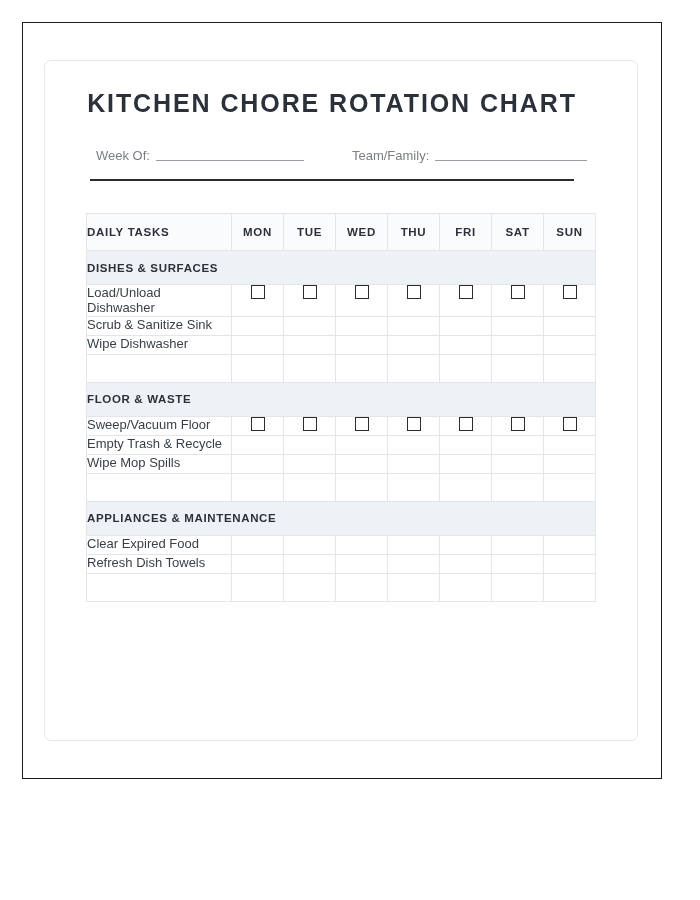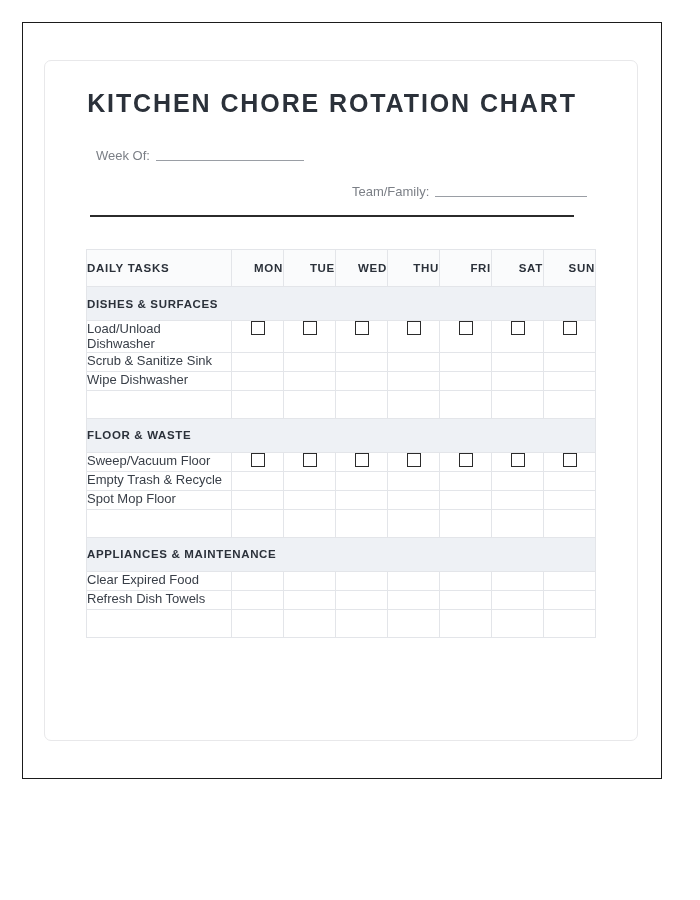--- a/index.html
+++ b/index.html
@@ -53,21 +53,21 @@
   
   #meta-row {
     display: flex;
     margin-top: 30px;
     padding: 0 4px;
     font-size: 13px;
     color: #7b7f86;
   }
   .meta-field { display: flex; white-space: nowrap; }
   .meta-field.week  { margin-left: 6px; }
-  .meta-field.team  { margin-left: 48px; margin-top: 36px; }
+  .meta-field.team  { margin-left: 48px; }
   .meta-label { font-size: 13px; color: #7b7f86; }
   .meta-rule {
     display: inline-block;
     border-bottom: 1.2px solid #9a9ea5;
     height: 13px;
     margin-left: 6px;
   }
   .meta-field.week .meta-rule { width: 148px; }
   .meta-field.team .meta-rule { width: 152px; }
 
@@ -95,21 +95,21 @@
     letter-spacing: 0.7px;
     color: #2b313a;
     text-align: center;
     vertical-align: middle;
   }
   thead th.task-col {
     text-align: left;
     padding-left: 12px;
     width: 145px;
   }
-  thead th.day-col { width: 52px; text-align: right; }
+  thead th.day-col { width: 52px; }
 
   tr.group-row td {
     background: #eef1f5;
     height: 34px;
     font-size: 11.5px;
     font-weight: bold;
     letter-spacing: 0.65px;
     color: #2b313a;
     padding-left: 12px;
     vertical-align: middle;
@@ -244,21 +244,21 @@
             <td class="task-name">Empty Trash &amp; Recycle</td>
             <td class="check-cell"><span class="checkbox chk-hidden"></span></td>
             <td class="check-cell"><span class="checkbox chk-hidden"></span></td>
             <td class="check-cell"><span class="checkbox chk-hidden"></span></td>
             <td class="check-cell"><span class="checkbox chk-hidden"></span></td>
             <td class="check-cell"><span class="checkbox chk-hidden"></span></td>
             <td class="check-cell"><span class="checkbox chk-hidden"></span></td>
             <td class="check-cell"><span class="checkbox chk-hidden"></span></td>
           </tr>
           <tr class="task-row">
-            <td class="task-name">Spot Mop Floor</td>
+            <td class="task-name">Wipe Mop Spills</td>
             <td class="check-cell"><span class="checkbox chk-hidden"></span></td>
             <td class="check-cell"><span class="checkbox chk-hidden"></span></td>
             <td class="check-cell"><span class="checkbox chk-hidden"></span></td>
             <td class="check-cell"><span class="checkbox chk-hidden"></span></td>
             <td class="check-cell"><span class="checkbox chk-hidden"></span></td>
             <td class="check-cell"><span class="checkbox chk-hidden"></span></td>
             <td class="check-cell"><span class="checkbox chk-hidden"></span></td>
           </tr>
           <tr class="filler-row">
             <td class="task-name"></td>

